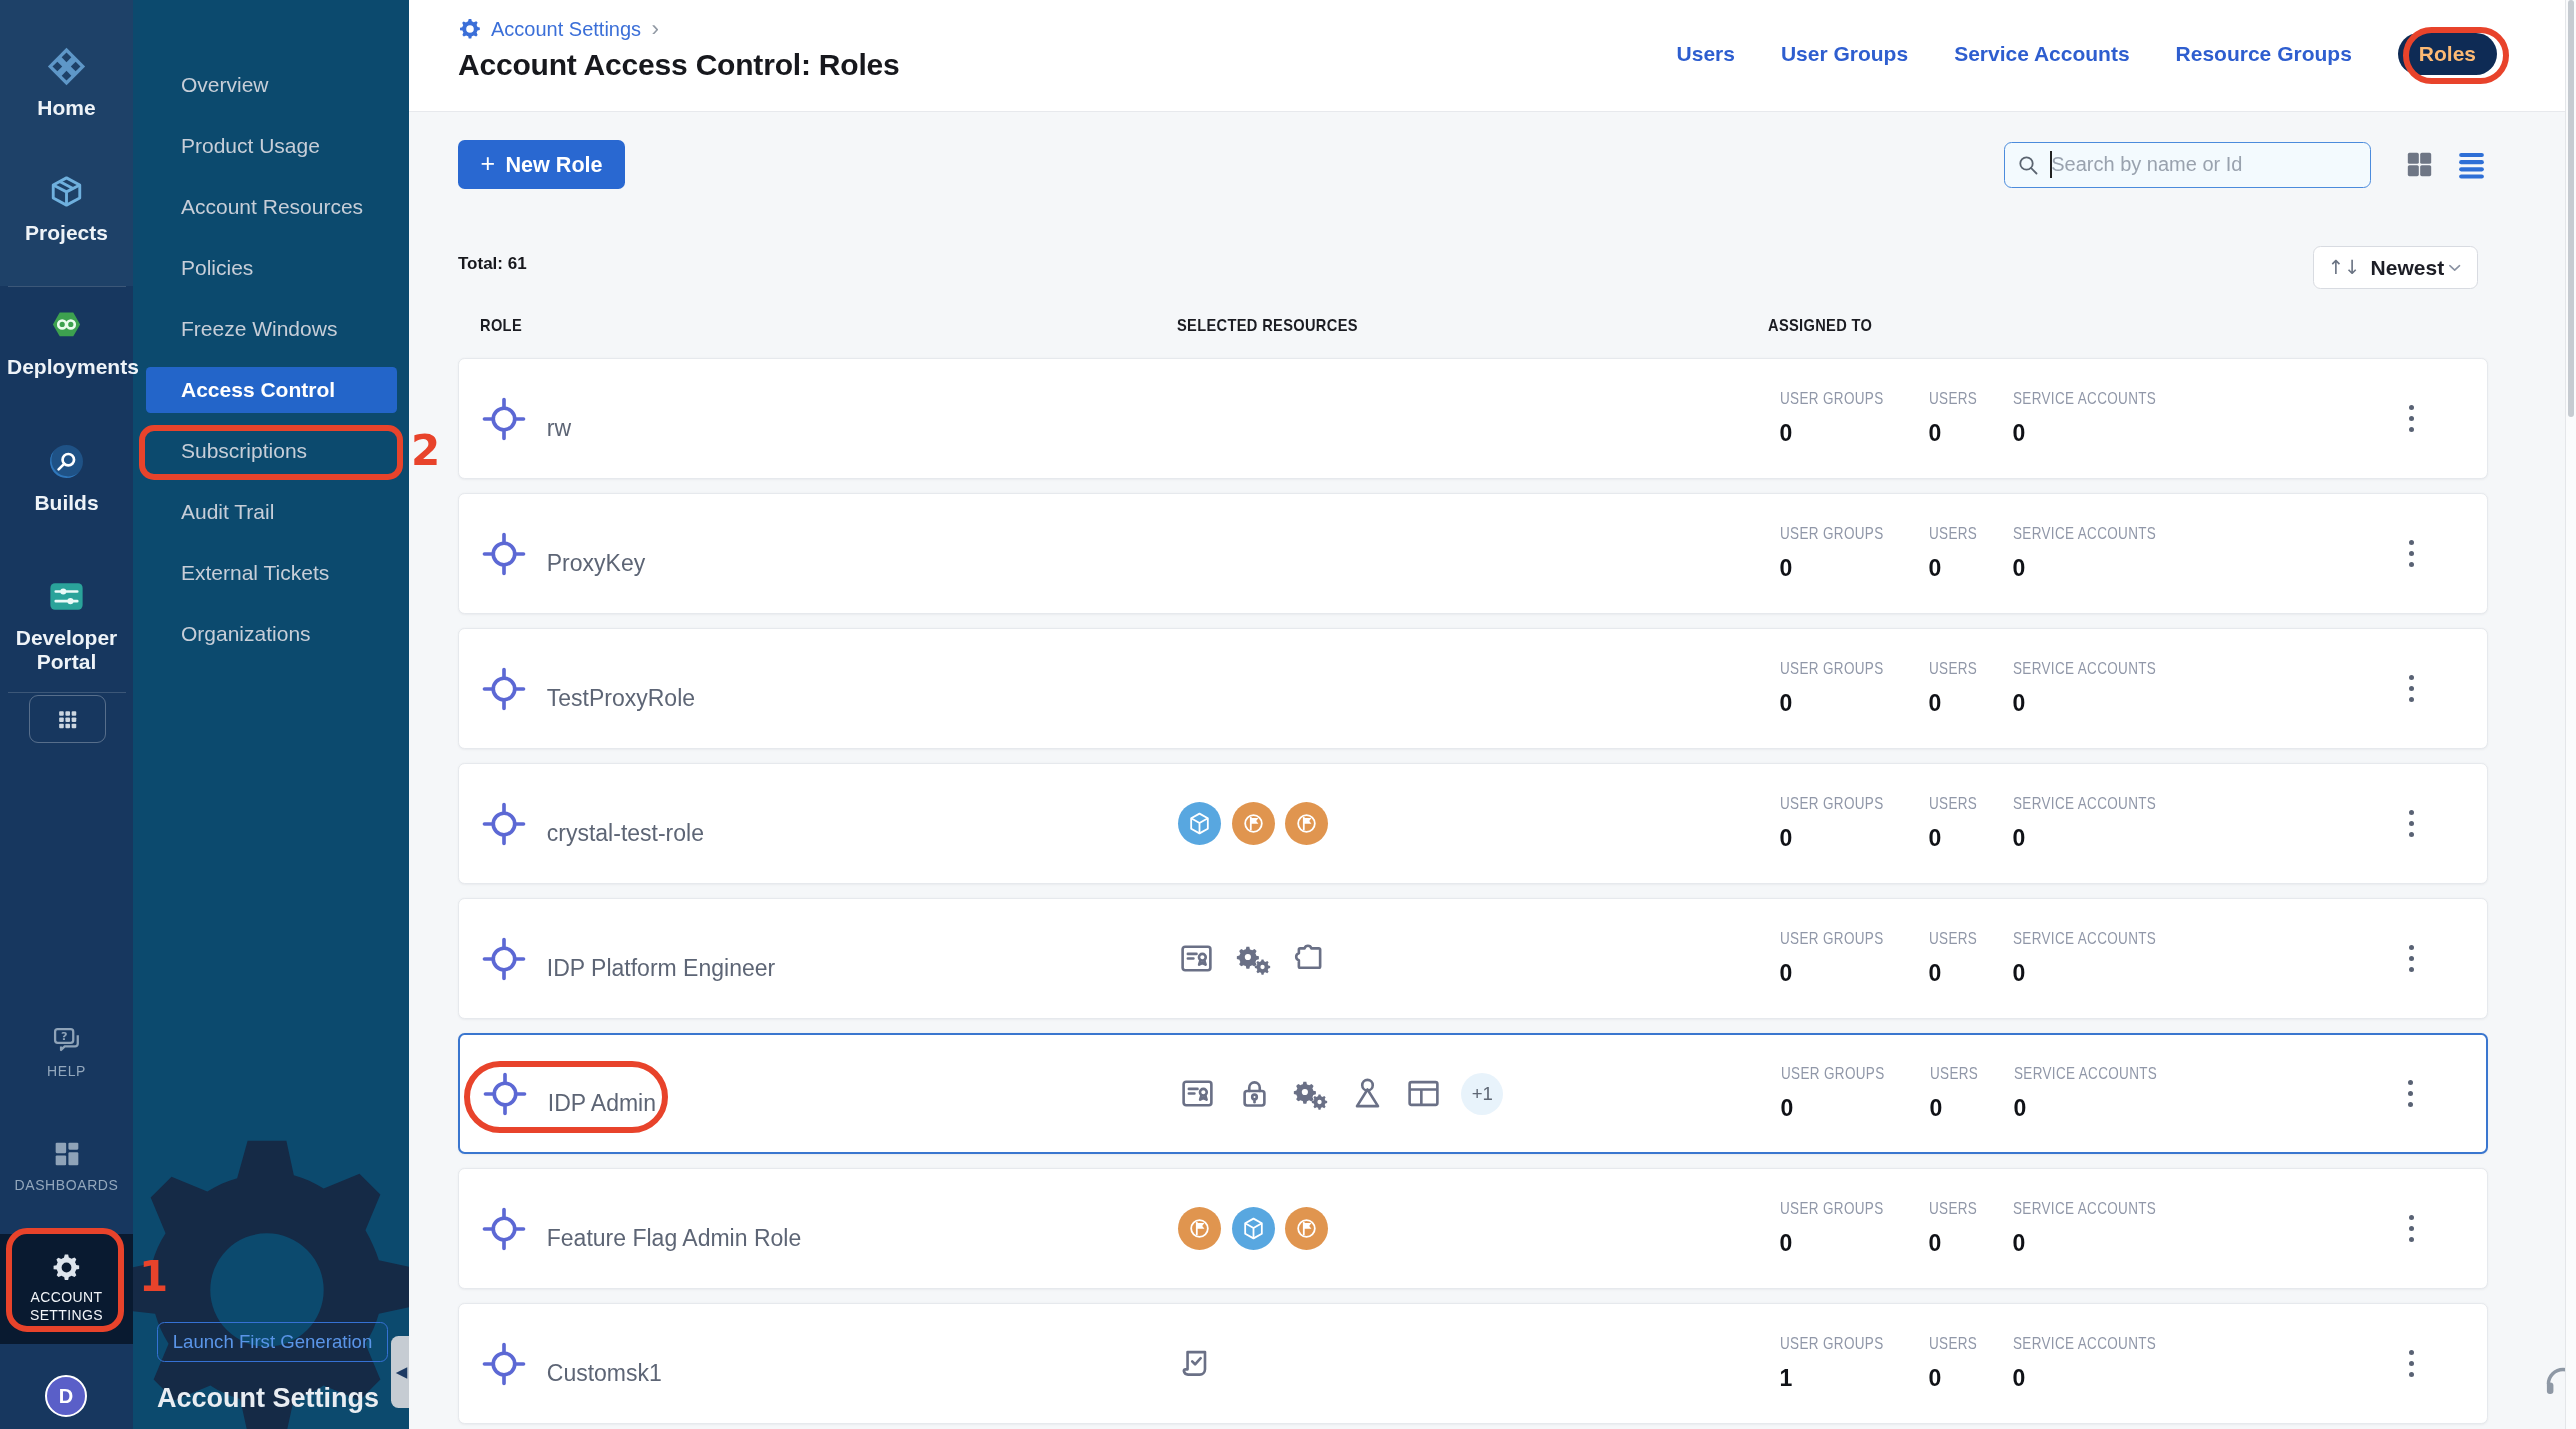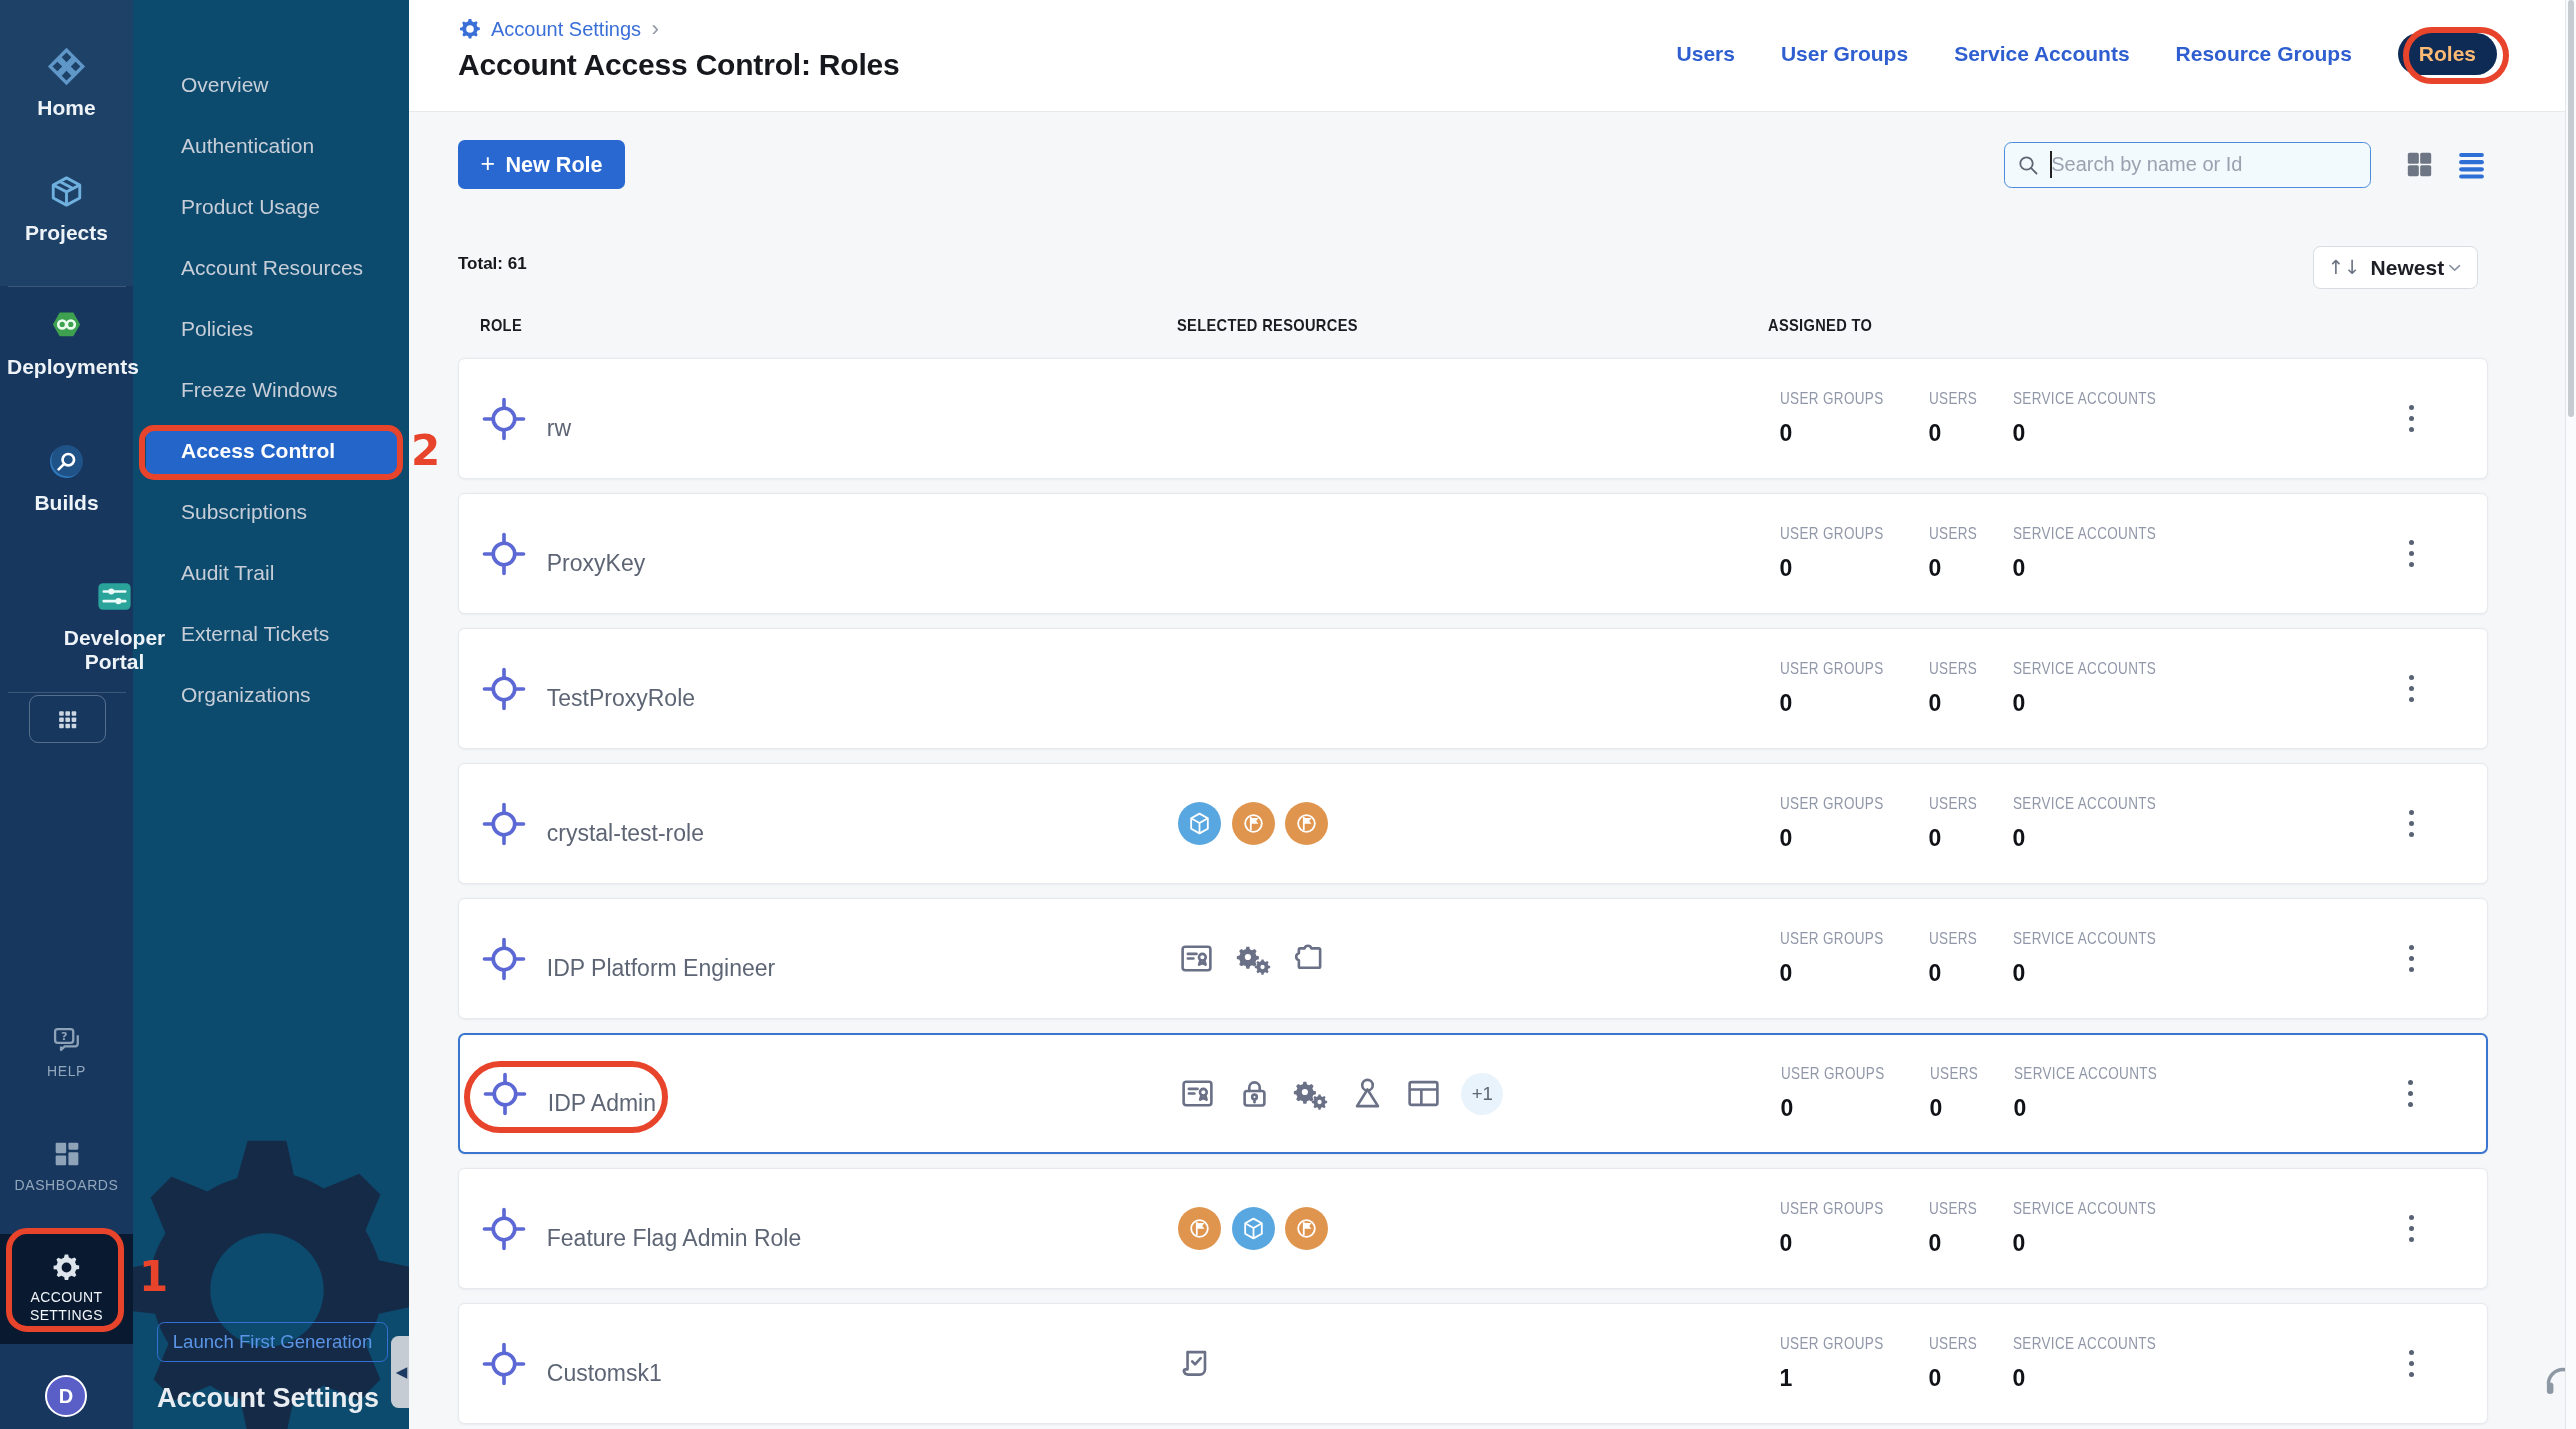--- a/index.html
+++ b/index.html
@@ -276,21 +276,21 @@
           </svg><div class="rail-label">Home</div></div>
         <div class="rail-item" style="top: 170px;"><svg viewBox="0 0 58 58" width="43" height="43">
             <use href="#i-projects"></use>
           </svg><div class="rail-label">Projects</div></div>
         <div class="rail-item" style="top: 304px;"><svg viewBox="0 0 58 58" width="43" height="43">
             <use href="#i-deployments"></use>
           </svg><div class="rail-label wrap">Deployments</div></div>
         <div class="rail-item" style="top: 440px;"><svg viewBox="0 0 58 58" width="43" height="43">
             <use href="#i-builds"></use>
           </svg><div class="rail-label">Builds</div></div>
-        <div class="rail-item" style="top: 575px; padding-left: 48px;"><svg viewBox="0 0 58 58" width="43" height="43">
+        <div class="rail-item" style="top: 575px;"><svg viewBox="0 0 58 58" width="43" height="43">
             <use href="#i-devportal"></use>
           </svg><div class="rail-label wrap">Developer Portal</div></div>
       </div>
     <div class="gridmod-btn">
       <svg viewBox="0 0 34 34" width="25" height="25">
           <use href="#i-gridmod"></use>
         </svg>
     </div>
     <div class="rail-small" style="top:1023px">
       <svg viewBox="0 0 46 46" width="34" height="34">
@@ -317,23 +317,20 @@
 
   <aside class="sidebar">
     <svg class="watermark" width="358" height="358" viewBox="0 0 24 24">
         <use href="#i-gear"></use>
       </svg>
     <div class="menu" id="side-menu">
         <div class="side-item">
           <span class="lbl">Overview</span>
         </div>
         <div class="side-item">
-          <span class="lbl">Authentication</span>
-        </div>
-        <div class="side-item">
           <span class="lbl">Product Usage</span>
         </div>
         <div class="side-item">
           <span class="lbl">Account Resources</span>
         </div>
         <div class="side-item">
           <span class="lbl">Policies</span>
         </div>
         <div class="side-item">
           <span class="lbl">Freeze Windows</span>

